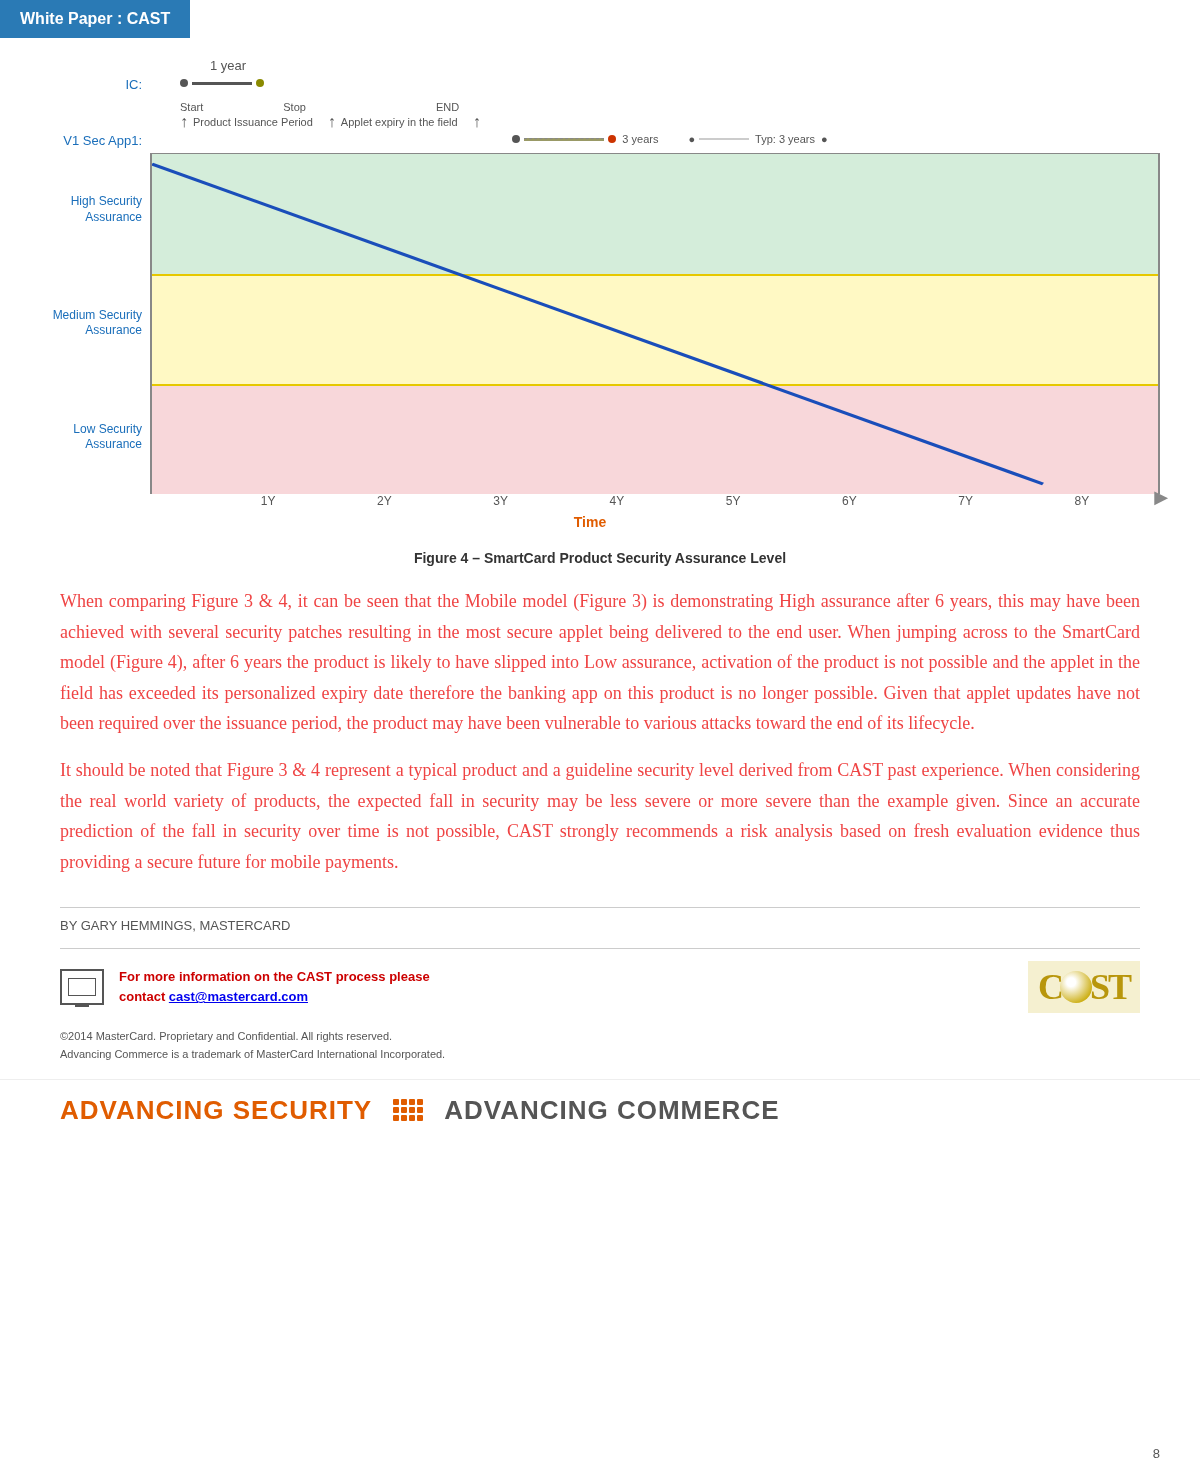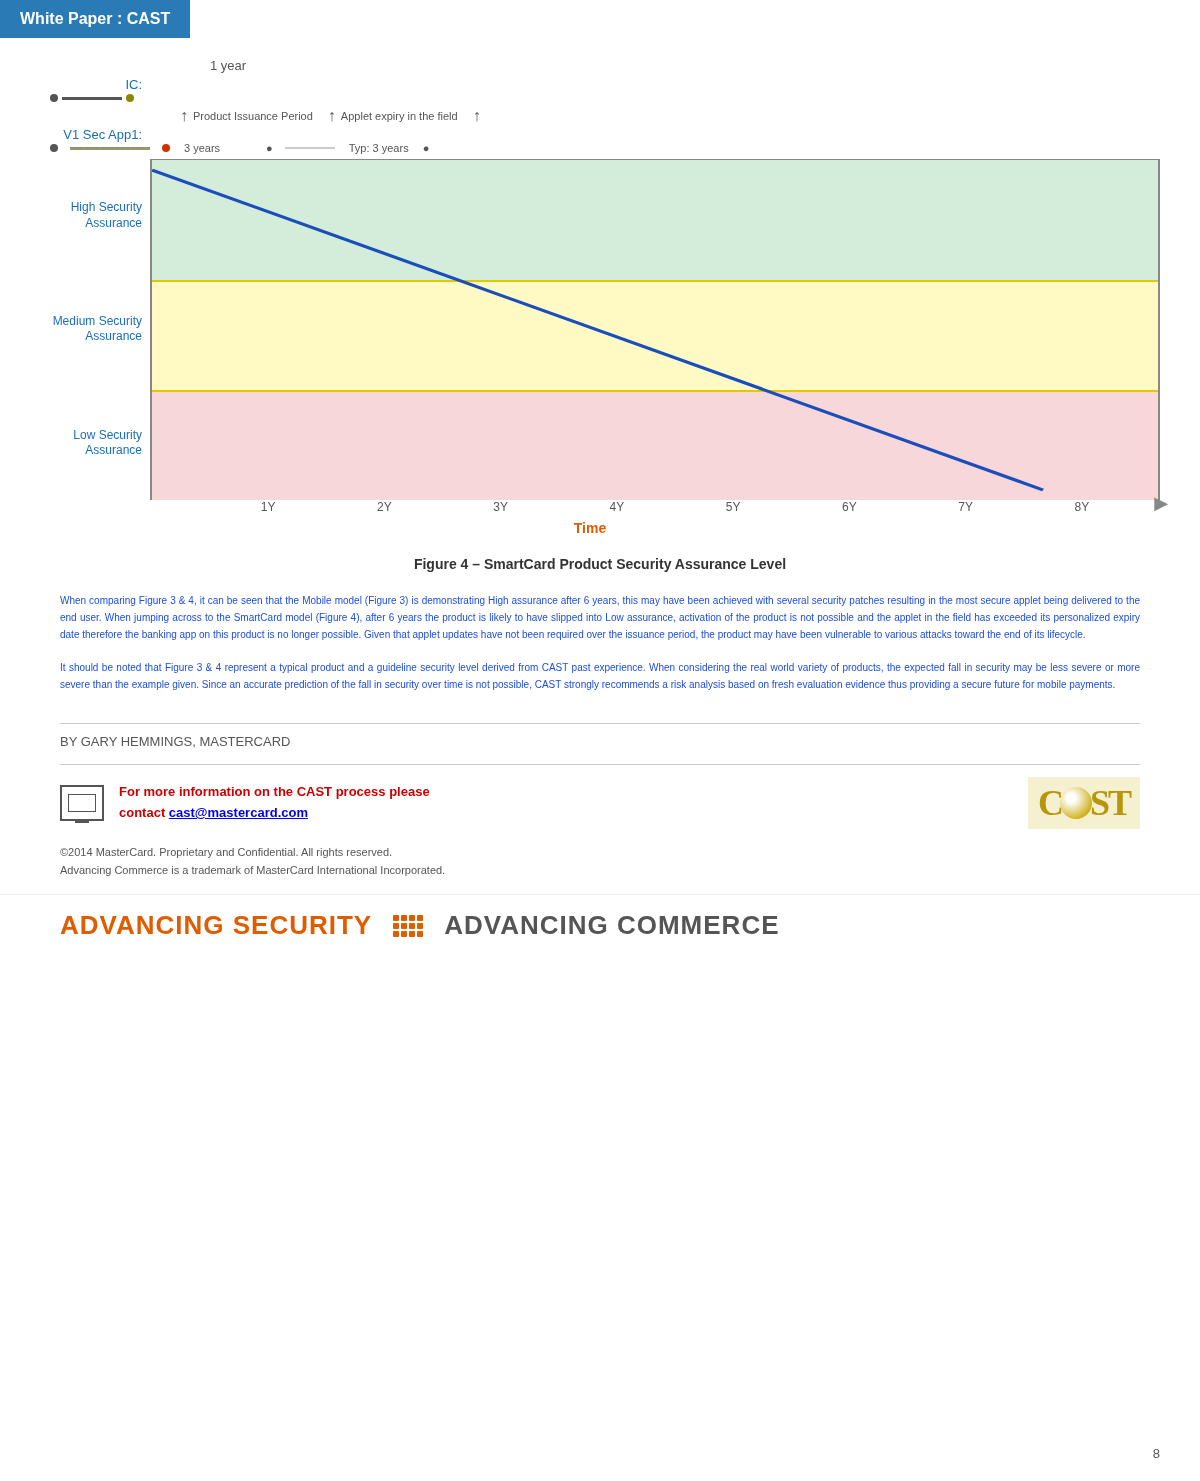--- a/index.html
+++ b/index.html
@@ -114,24 +114,25 @@
       text-align: center;
       font-weight: bold;
       font-size: 14px;
       margin: 10px 0 20px 0;
       color: #333;
     }
 
     
     .body-text {
       margin: 0 60px;
-      font-size: 10px;
+      font-size: 18px;
       line-height: 1.7;
       text-align: justify;
-      color: #1d4ed8;
+      color: #ef4444;
+      font-family: Liberation Serif, serif;
     }
     .body-text p {
       margin-bottom: 16px;
     }
 
     
     .footer-section {
       margin: 30px 60px 0 60px;
       border-top: 1px solid #ccc;
       padding-top: 10px;
@@ -179,21 +180,20 @@
 
     .chart-full {
       display: flex;
       flex-direction: column;
       margin: 10px 40px 10px 20px;
     }
 
     .timeline-area {
       display: flex;
       margin-bottom: 5px;
-      flex-direction: column;
     }
     .timeline-left {
       width: 130px;
       flex-shrink: 0;
     }
     .timeline-right {
       flex: 1;
       padding-left: 30px;
     }
 
@@ -252,35 +252,40 @@
     <div class="timeline-right">
       <div style="display:flex; align-items:center; gap:4px; padding-top:2px;">
         <span class="dot dot-dark"></span>
         <span style="display:inline-block; width:60px; height:3px; background:#555;"></span>
         <span style="display:inline-block; width:8px; height:8px; background:#8a8a00; border-radius:50%;"></span>
       </div>
     </div>
   </div>
 
 
+  <div style="display:flex; margin-left:130px; padding-left:30px; font-size:11px; color:#555; margin-top:4px; gap:40px;">
+    <span>Start</span>
+    <span style="margin-left:40px;">Stop</span>
+    <span style="margin-left:90px;">END</span>
+  </div>
 
   <div style="display:flex; margin-left:130px; padding-left:30px; font-size:11px; color:#555; margin-bottom:2px; gap:5px; align-items:center;">
     <span style="font-size:16px; color:#555;">↑</span>
     <span>Product Issuance Period</span>
     <span style="font-size:16px; color:#555; margin-left:10px;">↑</span>
     <span>Applet expiry in the field</span>
     <span style="font-size:16px; color:#555; margin-left:10px;">↑</span>
   </div>
 
   <div class="timeline-area" style="margin-bottom:5px;">
     <div class="timeline-left">
       <span style="font-size:13px; color:#1a6eba; text-align:right; display:block; padding-right:8px;">V1 Sec App1:</span>
     </div>
     <div class="timeline-right">
-      <div style="display:flex; align-items:center; gap:12px;">
+      <div style="display:flex; align-items:center; gap:4px;justify-content:center;">
         <span class="dot dot-dark"></span>
         <span style="display:inline-block; width:80px; height:3px; background:#999966; border-top:1px dashed #888;"></span>
         <span style="display:inline-block; width:8px; height:8px; background:#cc3300; border-radius:50%;"></span>
         <span style="font-size:11px; color:#555; margin-left:2px;">3 years</span>
         <span style="display:inline-block; width:2px; height:2px;"></span>
         <span style="font-size:11px; color:#555; margin-left:20px;">●</span>
         <span style="display:inline-block; width:50px; height:2px; background:#ccc; border-top:1px dashed #ccc;"></span>
         <span style="font-size:11px; color:#555; margin-left:2px;">Typ: 3 years</span>
         <span style="font-size:11px; color:#555; margin-left:2px;">●</span>
       </div>

